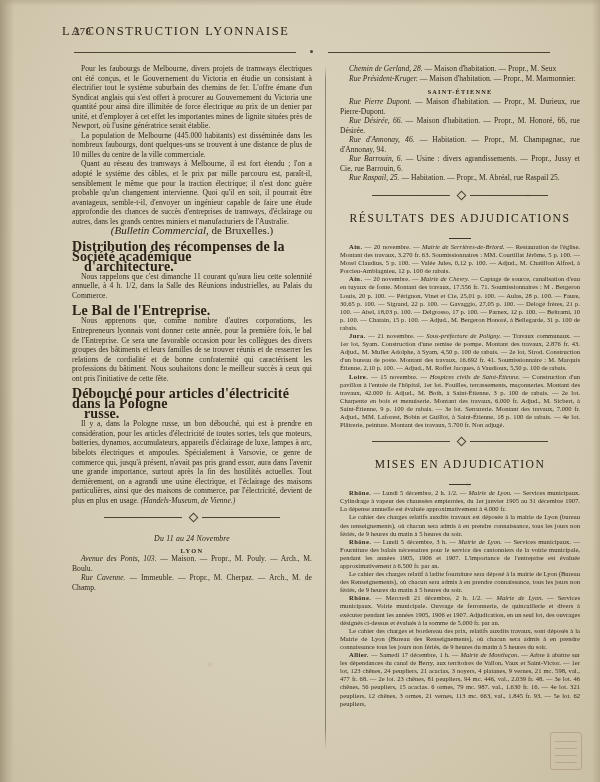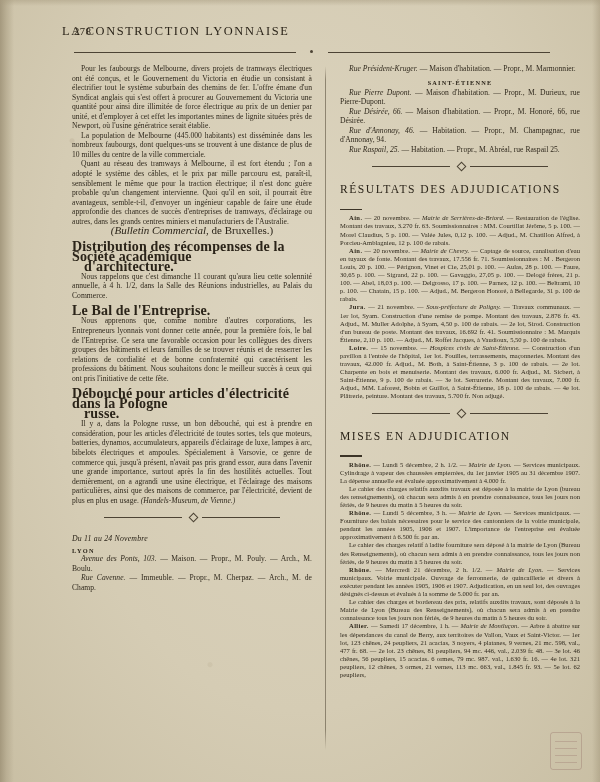--- a/index.html
+++ b/index.html
@@ -165,20 +165,21 @@
     font-size: 14px;
     line-height: 10px;
     font-weight: bold;
     text-indent: 0;
     letter-spacing: .15px;
   }
   h3.subhead .cont { display: block; padding-left: 12px; }
 
   
   .sec {
+    text-align: center;
     margin-top: 12px;
   }
   .sec h2 {
     margin: 0;
     font-size: 11.6px;
     font-weight: normal;
     letter-spacing: 1.5px;
     font-family: "Liberation Serif", serif;
   }
   .sec .srule {
@@ -309,27 +310,29 @@
           <div class="place">LYON</div>
         </div>
 
         <p class="body"><span class="it">Avenue des Ponts, 103.</span><span> — Maison. — Propr., M. Pouly. — Arch., M. Boulu.</span></p>
         <p class="body"><span class="it">Rue Cavenne.</span><span> — Immeuble. — Propr., M. Cherpaz. — Arch., M. de Champ.</span></p>
 
       </div>
 
       <div class="col col-right">
 
+        <p class="body"><span class="it">Chemin de Gerland, 28.</span><span> — Maison d'habitation. — Propr., M. Seux</span></p>
         <p class="body"><span class="it">Rue Président-Kruger.</span><span> — Maison d'habitation. — Propr., M. Marmonnier.</span></p>
 
         <div class="place-inline">SAINT-ÉTIENNE</div>
 
         <p class="body"><span class="it">Rue Pierre Dupont.</span><span> — Maison d'habitation. — Propr., M. Durieux, rue Pierre-Dupont.</span></p>
         <p class="body"><span class="it">Rue Désirée, 66.</span><span> — Maison d'habitation. — Propr., M. Honoré, 66, rue Désirée.</span></p>
         <p class="body"><span class="it">Rue d'Annonay, 46.</span><span> — Habitation. — Propr., M. Champagnac, rue d'Annonay, 94.</span></p>
+        <p class="body"><span class="it">Rue Barrouin, 6.</span><span> — Usine : divers agrandissements. — Propr., Jussy et Cie, rue Barrouin, 6.</span></p>
         <p class="body"><span class="it">Rue Raspail, 25.</span><span> — Habitation. — Propr., M. Abréal, rue Raspail 25.</span></p>
 
         <div class="orn">
           <div class="l"></div>
           <div class="dia"></div>
           <div class="rr"></div>
         </div>
 
         <div class="sec">
           <h2>RÉSULTATS DES ADJUDICATIONS</h2>

